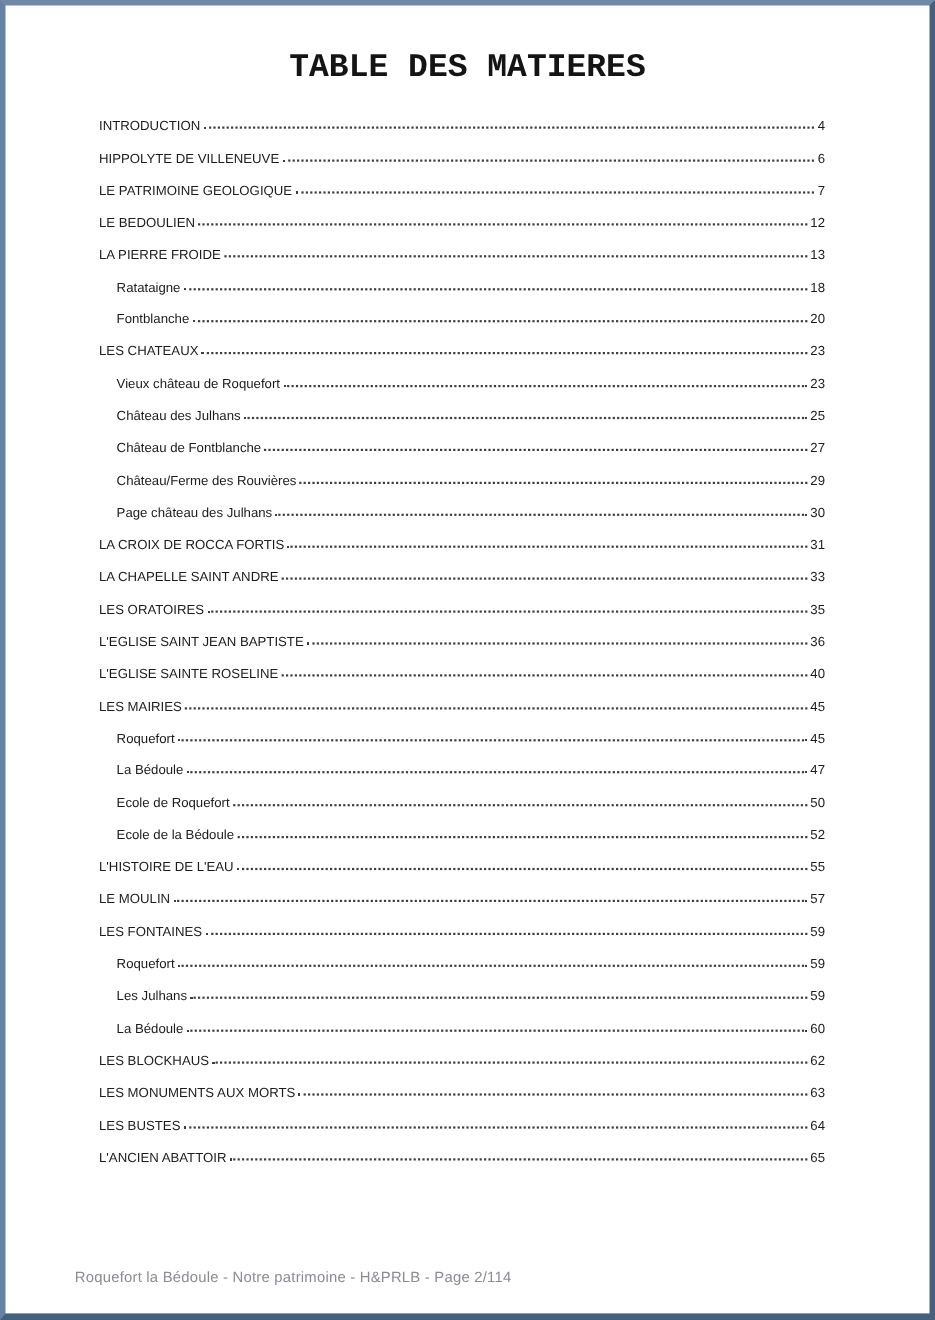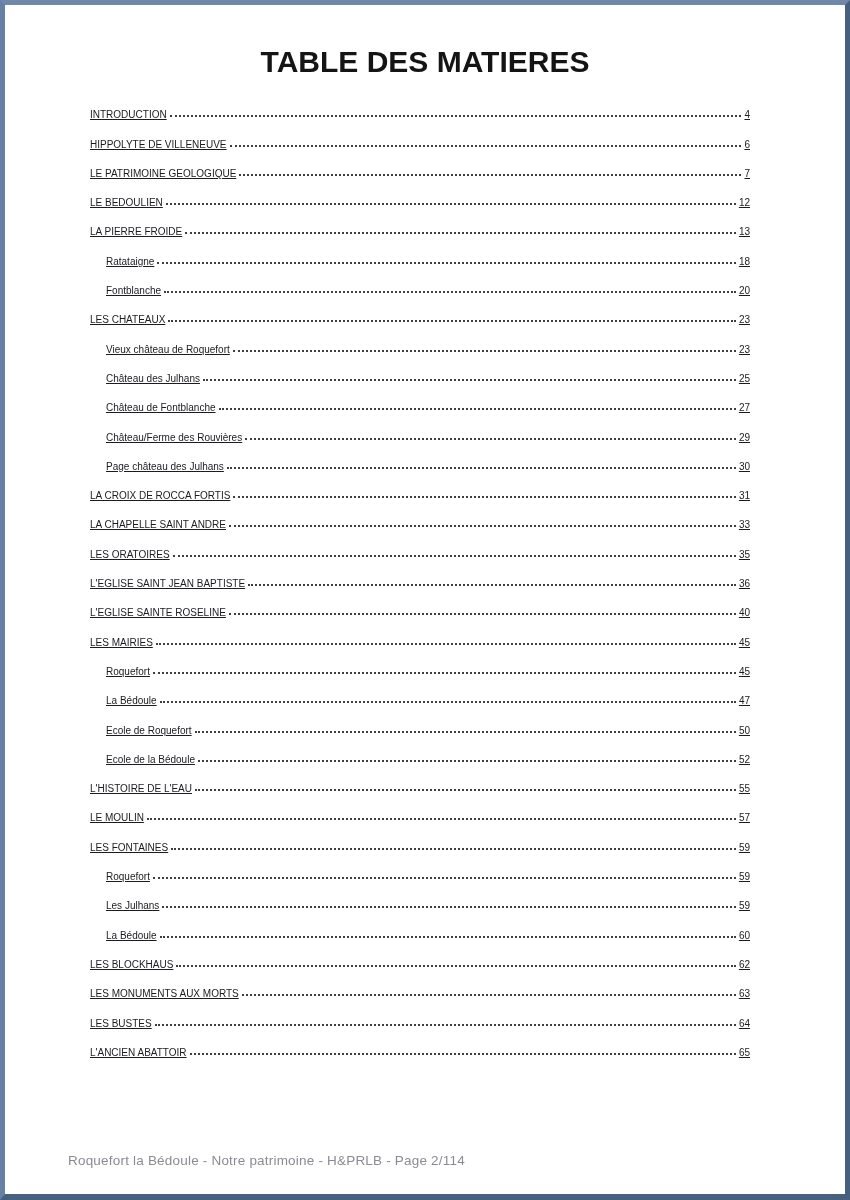--- a/index.html
+++ b/index.html
@@ -18,38 +18,38 @@
   }
 
   .page-title {
     position: absolute;
     top: 40px; left: 0; right: 0;
     text-align: center;
     font-size: 30px;
     font-weight: bold;
     color: #141414;
     letter-spacing: 0px;
+    font-family: Liberation Mono, monospace;
   }
 
   .toc {
     position: absolute;
     top: 92px;
     left: 85px;
     width: 660px;
   }
 
   .toc-row {
     height: 29.3px;
     display: flex;
     align-items: flex-end;
     padding-bottom: 6px;
     color: #1b1b20;
-    font-size: 10px;
+    font-size: 12px;
     cursor: pointer;
-    text-decoration: underline;
   }
   .toc-row.level-2 { padding-left: 16px; }
 
   .toc-label {
     white-space: nowrap;
     line-height: 1;
   }
 
   .leader {
     flex: 1;

